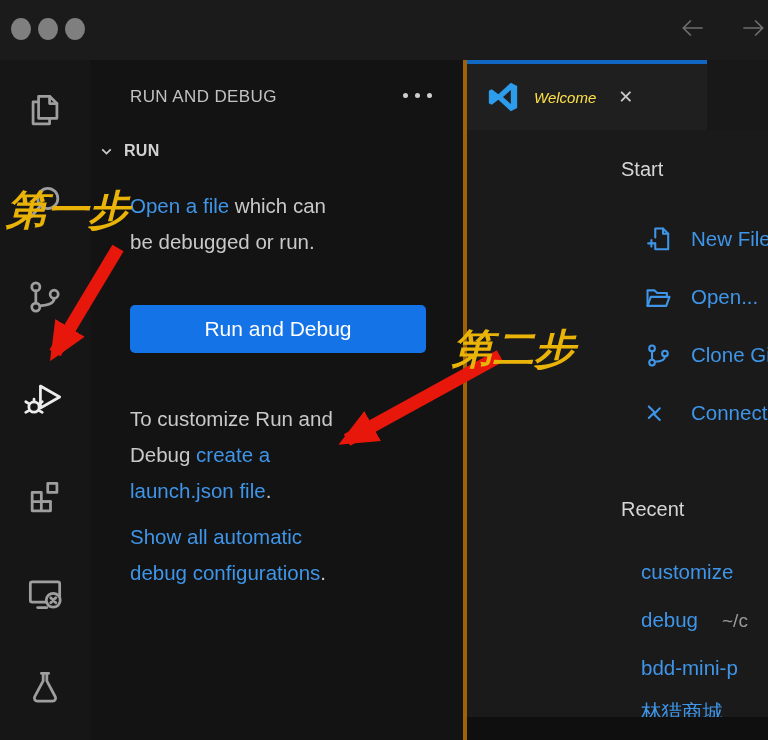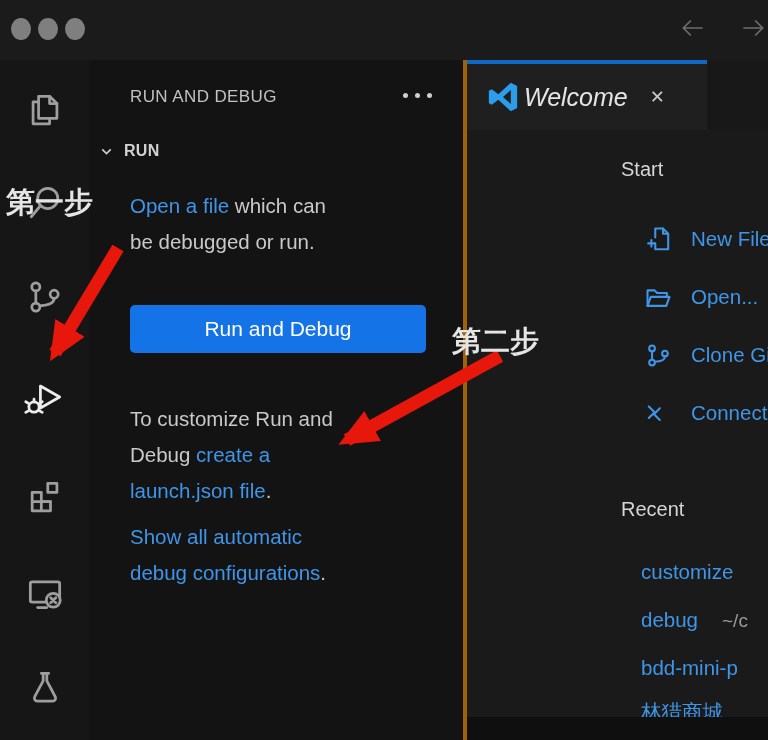--- a/index.html
+++ b/index.html
@@ -39,36 +39,36 @@
   }
   #customize { top:325px;margin-top:16px; }
   #showall { top:459px; }
   
   .editorgroup { position:absolute; left:467px; top:60px; width:301px; height:680px; background:#181818; }
   .tab {
     position:absolute; left:0; top:0; width:240px; height:70px; background:#1f1f1f;
     border-top:4px solid #1168c4; display:flex; align-items:center; cursor:pointer;
   }
   .tab-logo { margin-left:19px; width:34px; height:34px; }
-  .tab-title { margin-left:4px; font-size:25px; font-style:italic; color:#e5e5e5; }
+  .tab-title { margin-left:14px; font-size:15px; font-style:italic; color:#fde047; }
   .tab-close { margin-left:22px; font-size:18px; color:#c8c8c8; font-style:normal; cursor:pointer; }
   .editorbody { position:absolute; left:0; top:70px; width:301px; height:610px; background:#1a1a1a; overflow:hidden; }
   .wc-heading { position:absolute; left:154px; font-size:20px; color:#d6d6d6; }
   #start-heading { top:28px; }
   #recent-heading { top:368px; }
   .start-row { position:absolute; left:176px; height:38px; display:flex; align-items:center; gap:17px; white-space:nowrap; }
   .start-row svg { width:31px; height:31px; stroke:#3f95e8; stroke-width:1.6; fill:none; stroke-linecap:round; stroke-linejoin:round; flex:none; }
   .start-row a { font-size:20.5px; color:#3f95e8; text-decoration:none; cursor:pointer; }
   .recent-row { position:absolute; left:174px; height:30px; display:flex; align-items:baseline; white-space:nowrap; }
   .recent-row a { font-size:20.5px; color:#3f95e8; text-decoration:none; cursor:pointer; }
   .recent-row .path { margin-left:24px; font-size:19px; color:#9a9a9a; }
   .bottom-strip { position:absolute; left:0; top:587px; width:301px; height:23px; background:#0f0f0f; }
   
   .anno-svg { position:absolute; left:0; top:0; width:768px; height:740px; z-index:40; pointer-events:none; }
-  .anno-text { position:absolute; z-index:41; color:#e5e5e5; font-size:29px; font-weight:bold; pointer-events:none; }
+  .anno-text { position:absolute; z-index:41; color:#eab308; font-size:41px; font-weight:bold; pointer-events:none;font-style:italic; }
   #step1 { left:6px; top:183px; }
   #step2 { left:452px; top:322px; }
 </style>
 </head>
 <body>
 
 <div id="app">
 
   <div class="titlebar">
     <div class="lights">

